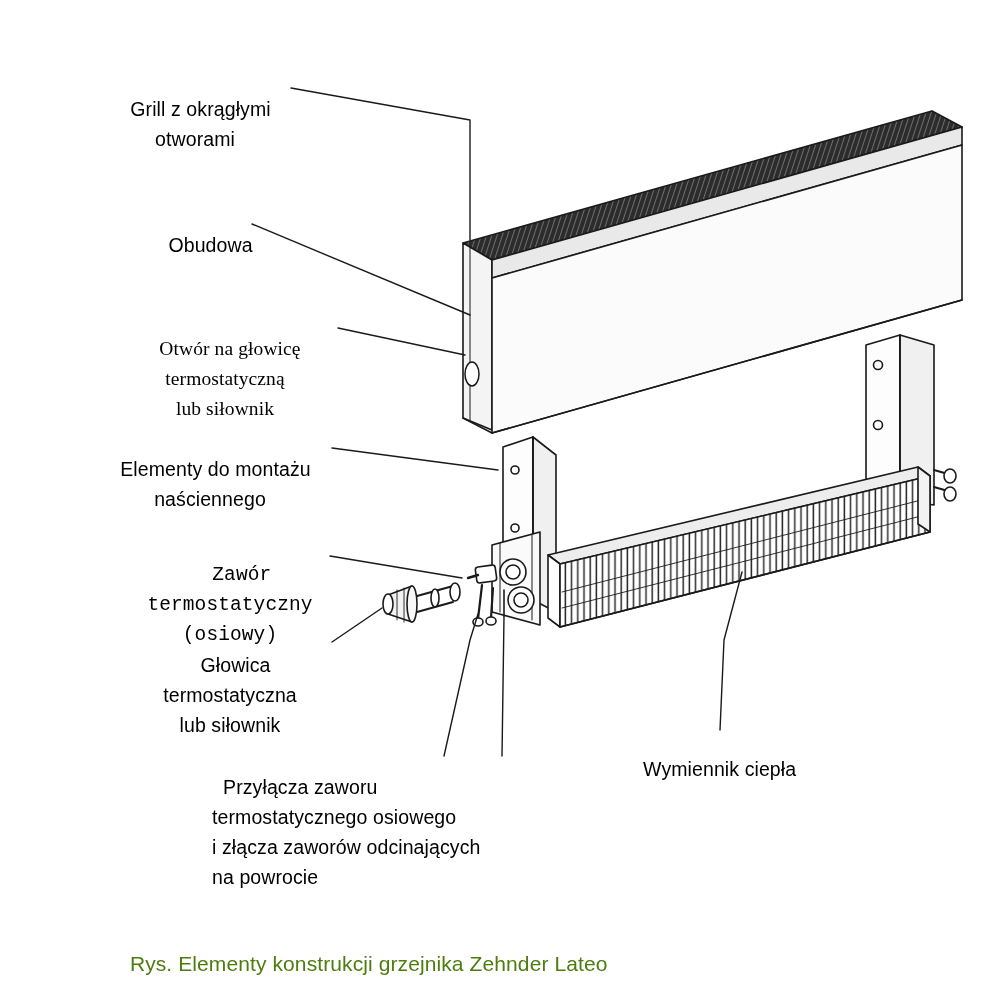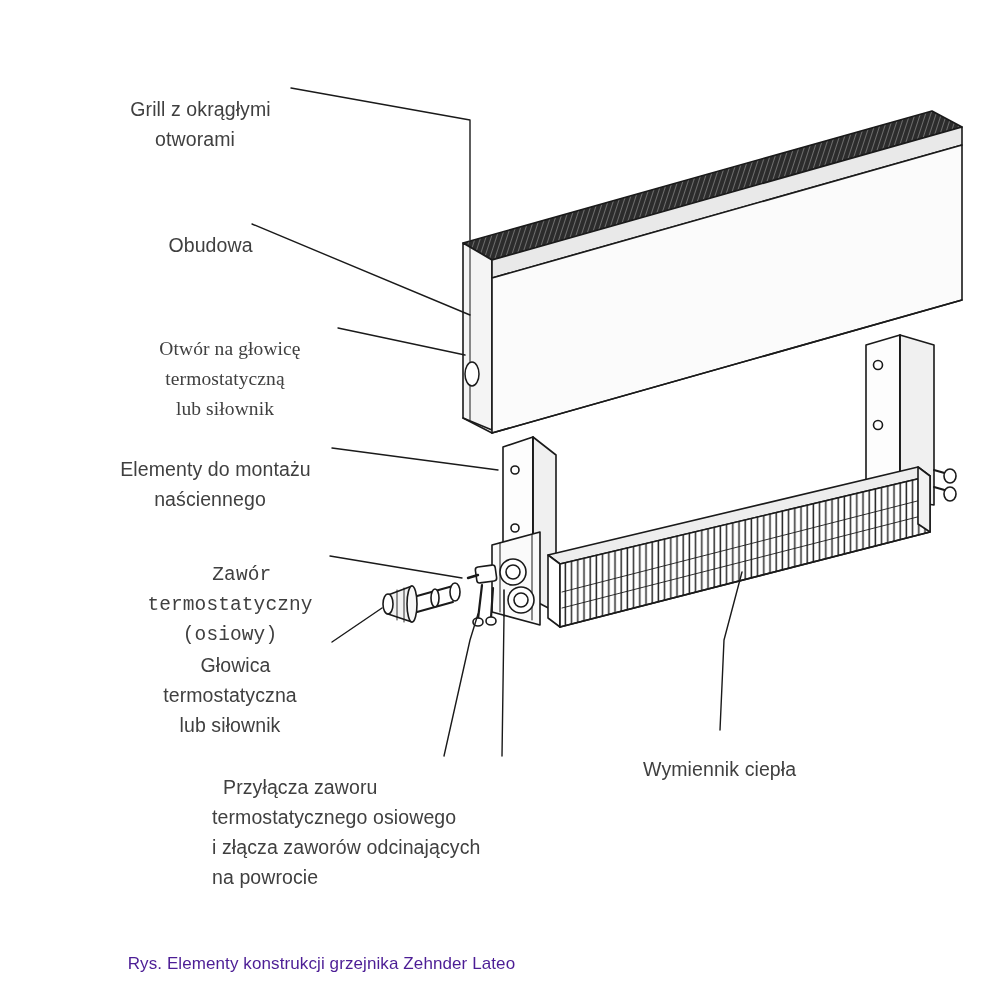--- a/index.html
+++ b/index.html
@@ -19,31 +19,31 @@
     position: absolute;
     left: 0;
     top: 0;
     width: 1000px;
     height: 1000px;
   }
   .label {
     position: absolute;
     font-size: 19.5px;
     line-height: 30px;
-    color: #404040;
+    color: #000000;
     white-space: pre;
     letter-spacing: 0.1px;
   }
   .label.center { text-align: center; }
   .label.left   { text-align: left; }
   .caption {
     position: absolute;
-    font-size: 17px;
+    font-size: 21px;
     line-height: 28px;
-    color: #4c1d95;
+    color: #4d7c0f;
     white-space: pre;
     letter-spacing: 0.1px;
   }
 </style>
 </head>
 <body>
 
 <svg id="diagram" viewBox="0 0 1000 1000" xmlns="http://www.w3.org/2000/svg">
 
   <defs>

